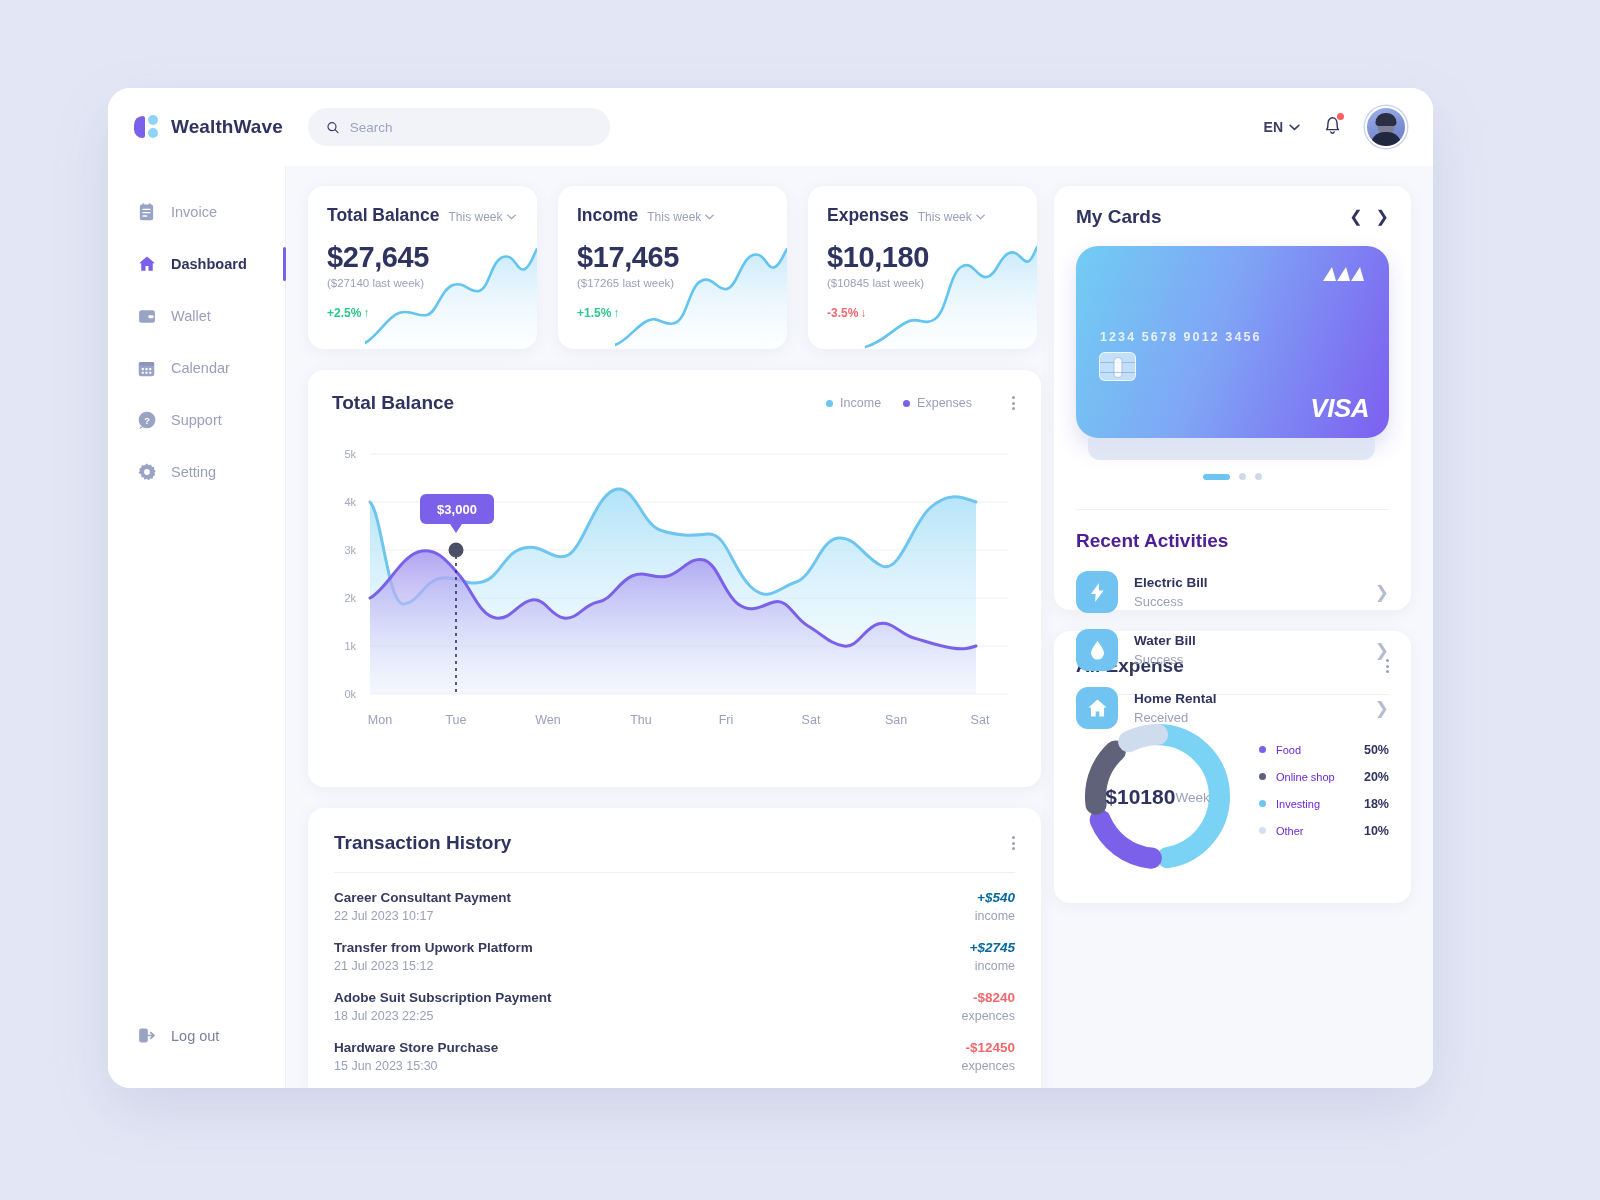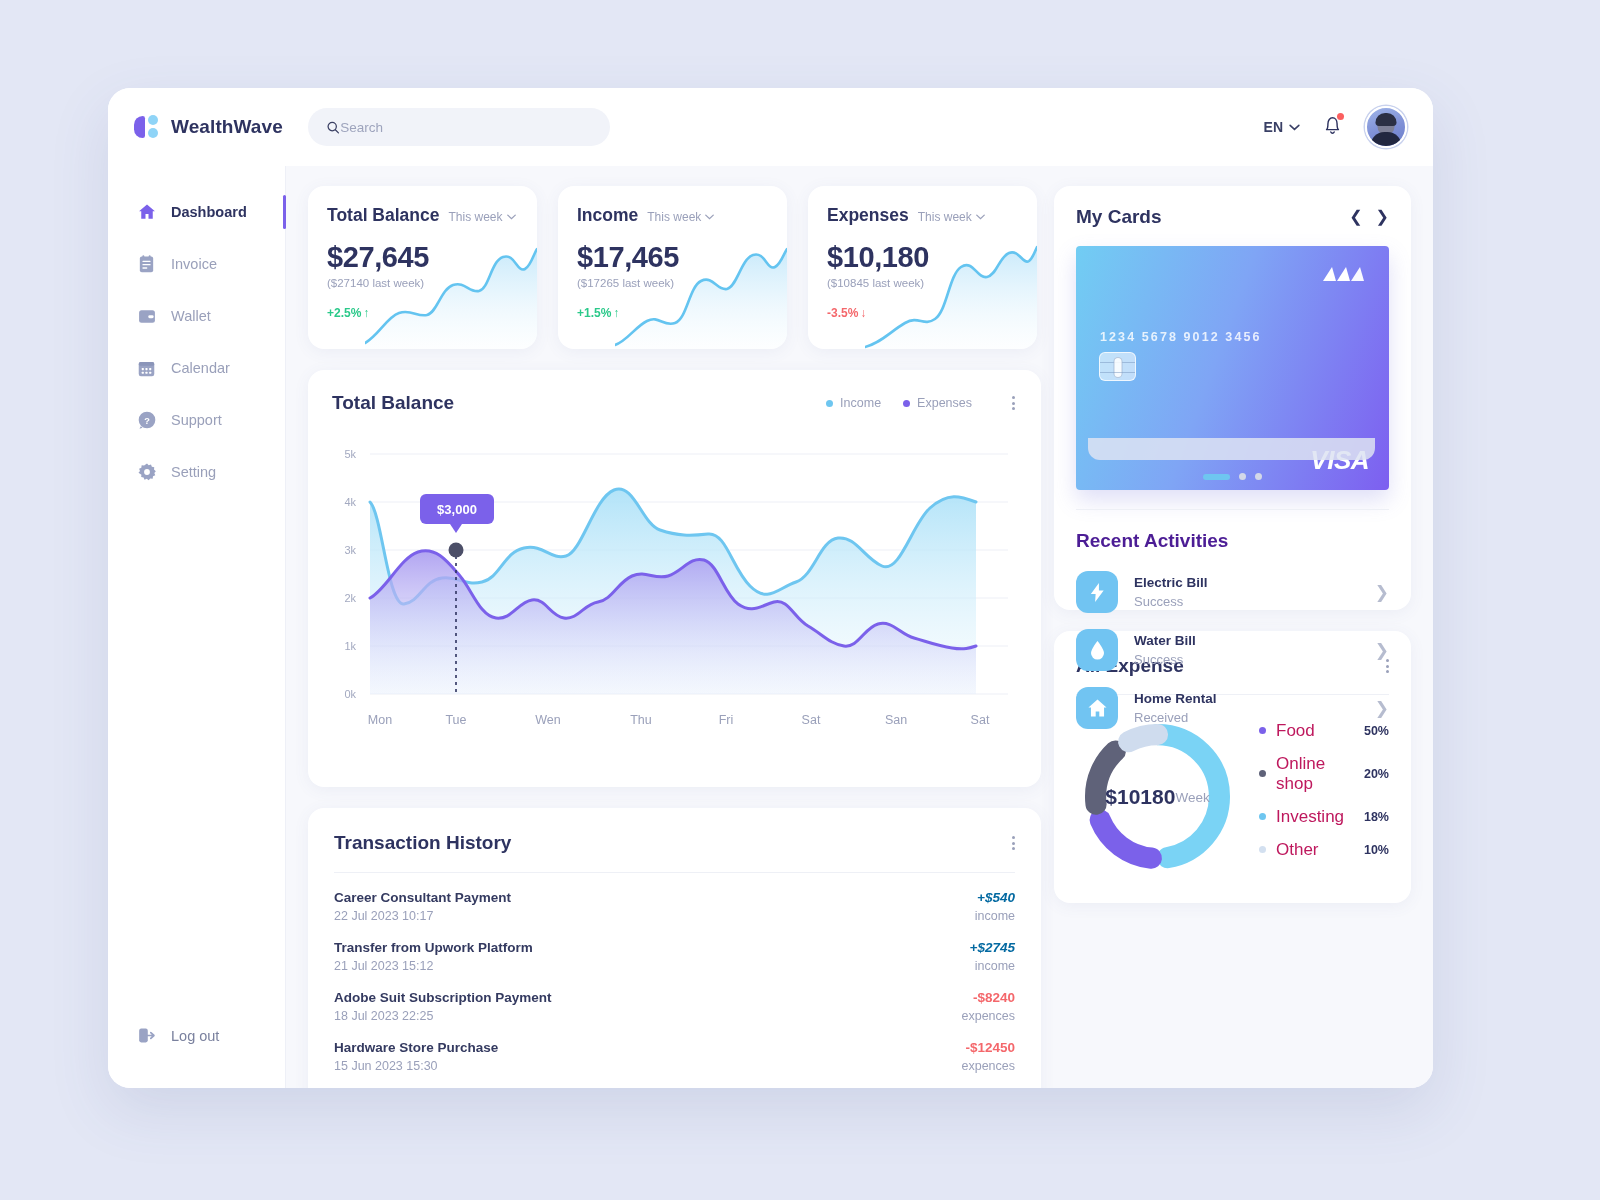--- a/index.html
+++ b/index.html
@@ -33,21 +33,21 @@
     background:#7b61ea;
     border-radius:11px 3px 3px 11px;
   }
   .logo-dot-a { position:absolute; left:14px; top:1px; width:10px; height:10px; border-radius:50%; background:#8fd4f7; }
   .logo-dot-b { position:absolute; left:14px; top:14px; width:10px; height:10px; border-radius:50%; background:#8fd4f7; }
   .brand-name { font-size:19px; font-weight:700; color:#2e3360; letter-spacing:.1px; }
 
   .searchbar {
     margin-left:14px; width:302px; height:38px;
     background:#f1f3f9; border-radius:19px;
-    display:flex; align-items:center; padding:0 18px;
+    display:flex; align-items:center; gap:10px; padding:0 18px;
   }
   .search-input {
     border:none; background:transparent; outline:none;
     font-family:"Liberation Sans", sans-serif; font-size:13.5px; color:#3a3f63;
     width:100%;
   }
   .search-input::placeholder { color:#9ea4bd; }
 
   .header-right { margin-left:auto; margin-right:26px; display:flex; align-items:center; gap:22px; }
   .lang { display:flex; align-items:center; gap:6px; font-size:14px; font-weight:600; color:#3a4066; cursor:pointer; }
@@ -135,21 +135,21 @@
   .t-kind { font-size:12.5px; color:#9aa0ba; margin-top:4px; }
 
   
   .rightcol { position:absolute; right:22px; top:20px; width:357px; }
   .cards-panel { height:424px; padding:20px 22px 0 22px; position:relative; }
   .cp-head { display:flex; align-items:center; }
   .cp-title { font-size:19px; font-weight:700; color:#2e3360; }
   .cp-nav { margin-left:auto; display:flex; gap:13px; color:#2e3360; }
   .cp-nav span { cursor:pointer; font-size:16px; line-height:1; }
   .creditcard {
-    margin-top:18px; width:313px; height:244px; border-radius:4px;
+    margin-top:18px; width:313px; height:192px; border-radius:22px;
     background:linear-gradient(110deg,#71cdf3 0%,#7fa5f5 45%,#7d5ff0 100%);
     position:relative; box-shadow:0 10px 22px rgba(110,110,220,.22);
   }
   .cc-logo { position:absolute; right:22px; top:20px; display:flex; gap:2px; }
   .cc-num {
     position:absolute; left:24px; top:84px; font-size:12.5px; letter-spacing:2.1px;
     color:rgba(255,255,255,.82); font-weight:600;
   }
   .cc-chip {
     position:absolute; left:23px; top:106px; width:37px; height:29px; border-radius:6px;
@@ -185,21 +185,21 @@
   .ep-title { font-size:19px; font-weight:700; color:#2e3360; }
   .ep-head .kebab { margin-left:auto; }
   .ep-body { display:flex; align-items:center; margin-top:20px; }
   .donut-wrap { position:relative; width:163px; height:163px; flex:none; }
   .donut-center { position:absolute; left:0; top:0; width:100%; height:100%; display:flex; flex-direction:row; align-items:center; justify-content:center; }
   .donut-amount { font-size:21px; font-weight:700; color:#2e3360; }
   .donut-sub { font-size:13.5px; color:#9aa0ba; margin-top:2px; }
   .ep-legend { margin-left:20px; flex:1; }
   .ep-lrow { display:flex; align-items:center; margin-bottom:13px; }
   .ep-dot { width:7px; height:7px; border-radius:50%; margin-right:10px; flex:none; }
-  .ep-name { font-size:17px; color:#be185d; }
+  .ep-name { font-size:11px; color:#6d28d9; }
   .ep-pct { margin-left:auto; font-size:12.5px; font-weight:700; color:#2e3360; }
 </style>
 </head>
 <body>
 
 <div id="app">
 
   <div class="header">
     <div class="brand">
       <div class="logo-mark">
@@ -235,43 +235,43 @@
       <div class="avatar">
         <div class="av-head"></div>
           <div class="av-hair"></div>
           <div class="av-body"></div>
       </div>
     </div>
   </div>
 
   <div class="sidebar">
     <div class="nav">
-
-      <div class="nav-item active">
-        <span class="rail"></span>
-        <span class="nav-icon">
-          <svg width="20" height="20" viewBox="0 0 24 24">
-              <path d="M12 3L2.5 11h2.6v9h5.1v-5.6h3.6V20h5.1v-9h2.6L12 3z" fill="#7b61ea"></path>
-            </svg>
-        </span>
-        <span class="nav-label">Dashboard</span>
-      </div>
 
       <div class="nav-item">
         <span class="nav-icon">
           <svg width="19" height="20" viewBox="0 0 22 24">
             <rect x="3" y="3" width="16" height="19" rx="2.4" fill="#9aa3c4"></rect>
             <rect x="6" y="1.4" width="2.4" height="3.4" rx="1.2" fill="#9aa3c4"></rect>
             <rect x="13.6" y="1.4" width="2.4" height="3.4" rx="1.2" fill="#9aa3c4"></rect>
             <rect x="6" y="8" width="10" height="1.6" rx=".8" fill="#fff"></rect>
             <rect x="6" y="12" width="10" height="1.6" rx=".8" fill="#fff"></rect>
             <rect x="6" y="16" width="6" height="1.6" rx=".8" fill="#fff"></rect>
           </svg>
         </span>
         <span class="nav-label">Invoice</span>
+      </div>
+
+      <div class="nav-item active">
+        <span class="rail"></span>
+        <span class="nav-icon">
+          <svg width="20" height="20" viewBox="0 0 24 24">
+              <path d="M12 3L2.5 11h2.6v9h5.1v-5.6h3.6V20h5.1v-9h2.6L12 3z" fill="#7b61ea"></path>
+            </svg>
+        </span>
+        <span class="nav-label">Dashboard</span>
       </div>
 
       <div class="nav-item">
         <span class="nav-icon">
           <svg width="20" height="19" viewBox="0 0 24 22">
             <rect x="2.5" y="3.5" width="19" height="15" rx="3" fill="#9aa3c4"></rect>
             <rect x="13.5" y="9.6" width="6.5" height="3.4" rx="1.7" fill="#fff"></rect>
           </svg>
         </span>
         <span class="nav-label">Wallet</span>

